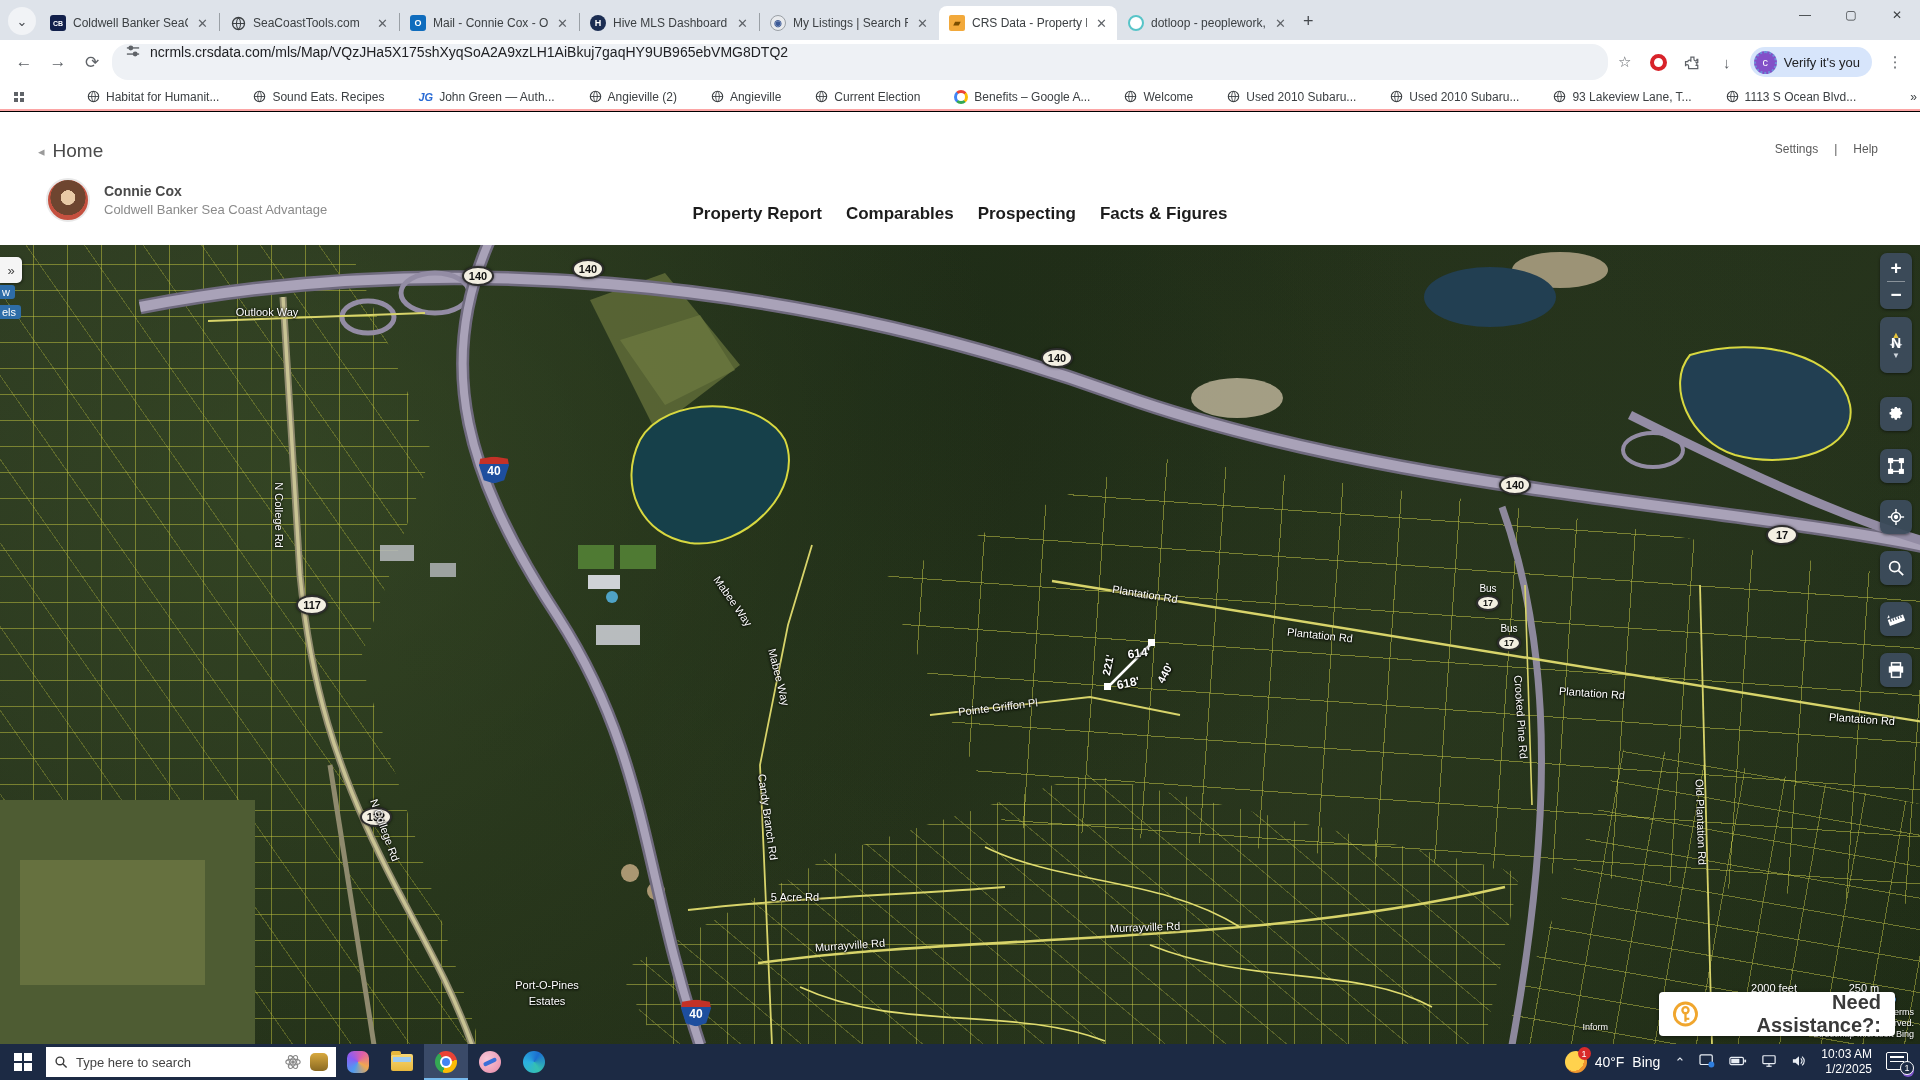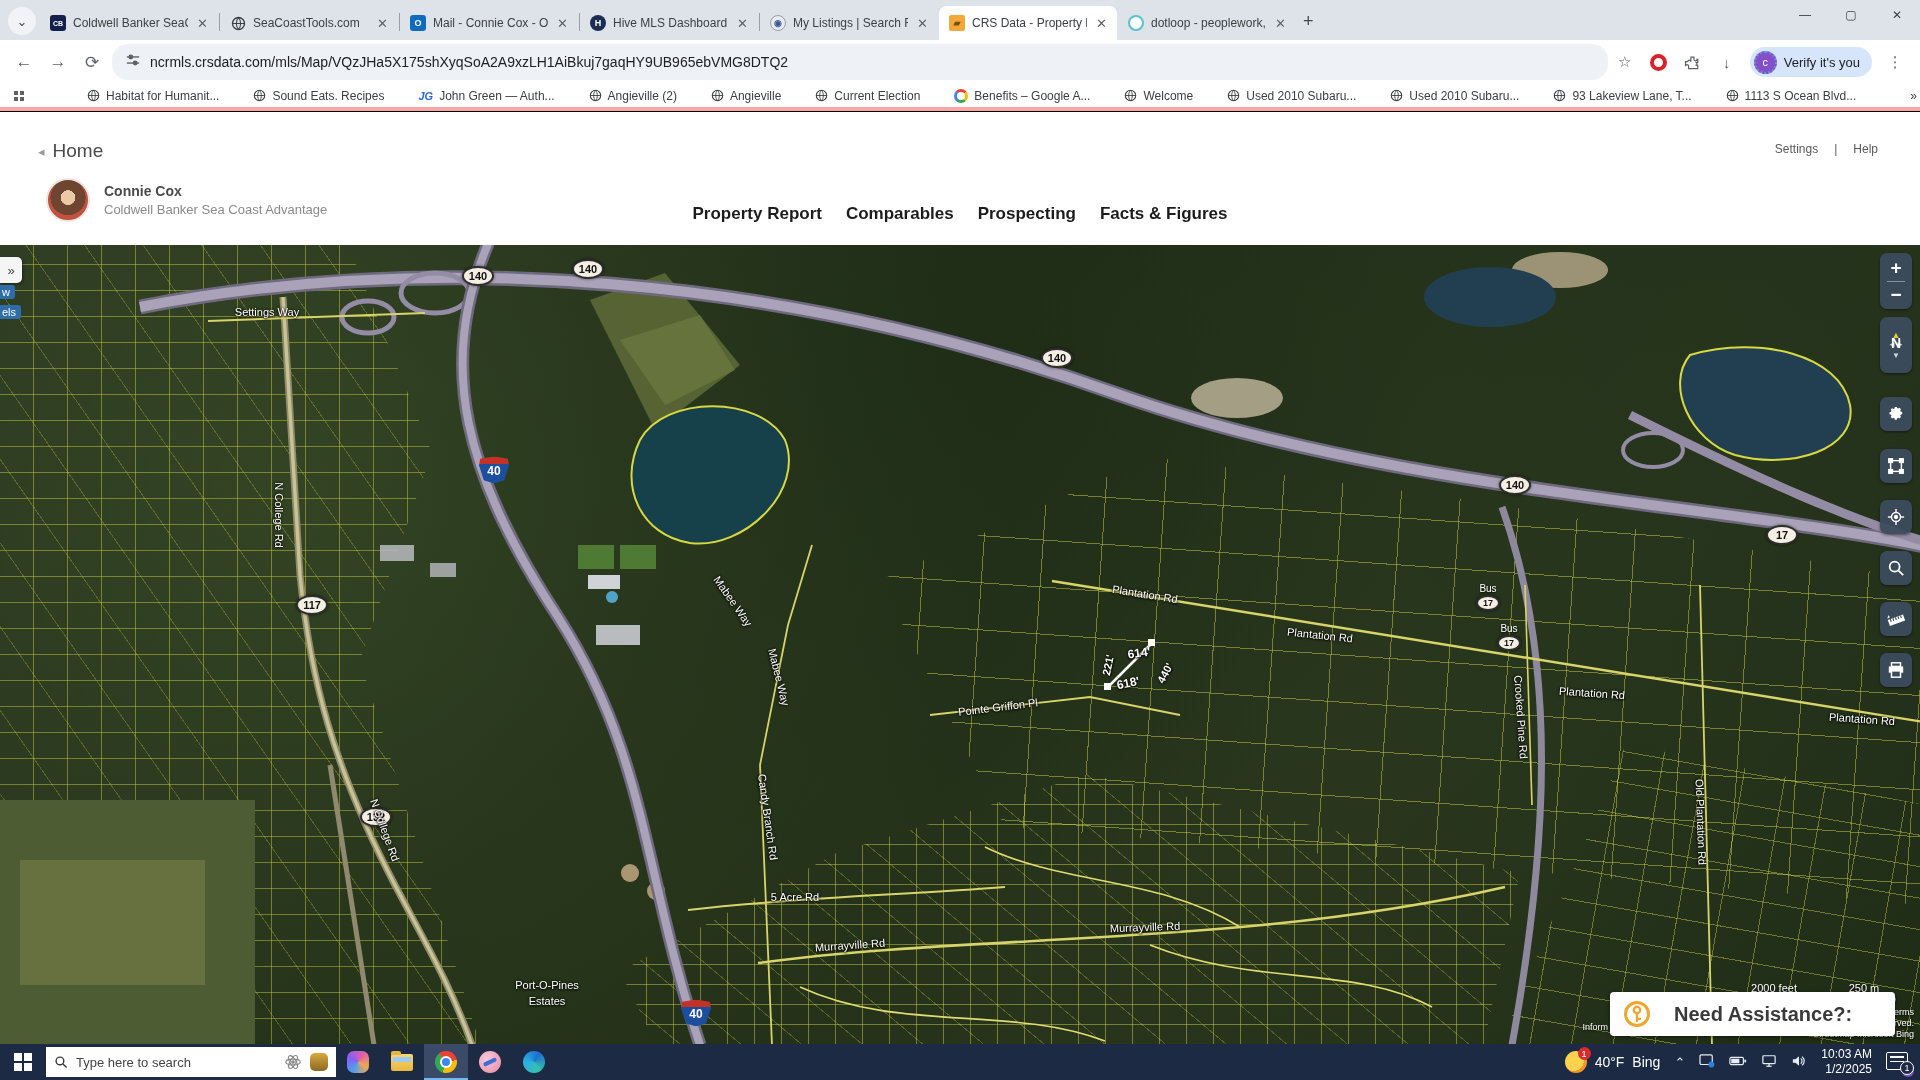--- a/index.html
+++ b/index.html
@@ -20,30 +20,30 @@
   .fav-hive { background:#1b2d52; border-radius:50%; }
   .fav-flex { background:#e8eaed; border:1px solid #9aa0a6; border-radius:50%; color:#3c5a96; font-size:9px; }
   .fav-crs { background:#f2a93b; border-radius:2px; color:#7a4d00; }
   .fav-dotloop { background:#fff; border:2px solid #57c4c8; border-radius:50%; }
   .newtab-btn { font-size:18px; color:#45494e; margin:0 0 8px 6px; }
   .win-controls { margin-left:auto; display:flex; align-self:flex-start; }
   .win-controls span { width:46px; height:30px; display:flex; align-items:center; justify-content:center; color:#3c4043; font-size:12px; }
 
   .toolbar { position:absolute; left:0; top:40px; width:1920px; height:44px; background:#fff; display:flex; align-items:center; padding:0 10px; gap:6px; }
   .navbtn { width:28px; height:28px; display:flex; align-items:center; justify-content:center; color:#5f6368; font-size:17px; }
-  .urlbar { flex:1; height:36px; background:#eef1f5; border-radius:16px; display:flex; align-items:center; padding:0 14px; gap:10px; max-width:1530px; }
+  .urlbar { flex:1; height:36px; background:#eef1f5; border-radius:16px; display:flex; padding:0 14px; gap:10px; max-width:1530px; }
   .urlbar .tune { color:#5f6368; }
   .url-text { color:#202124; font-size:14px; white-space:nowrap; overflow:hidden; }
   .toolbar-right { display:flex; align-items:center; gap:12px; padding-right:4px; }
   .ticon { width:22px; height:22px; display:flex; align-items:center; justify-content:center; color:#5f6368; font-size:15px; }
   .ext-red { width:17px; height:17px; border:4px solid #d8232a; border-radius:50%; }
   .verify-chip { height:30px; background:#d7e5fb; border-radius:15px; display:flex; align-items:center; gap:7px; padding:0 12px 0 4px; font-size:13px; color:#202124; }
   .verify-avatar { width:23px; height:23px; border-radius:50%; background:#8350c8; color:#fff; display:flex; align-items:center; justify-content:center; font-size:11px; border:2px dotted #6b8fd8; }
 
-  .bookmarks { position:absolute; left:0; top:84px; width:1920px; height:27px; background:#fff; border-bottom:4px solid #fca5a5; display:flex; align-items:center; padding:0 10px; gap:20px; font-size:12px; color:#3c4043; }
+  .bookmarks { position:absolute; left:0; top:84px; width:1920px; height:27px; background:#fff; border-bottom:2px solid #fca5a5; display:flex; align-items:center; padding:0 10px; gap:20px; font-size:12px; color:#3c4043; }
   .bm { display:flex; align-items:center; gap:6px; padding:2px 7px; white-space:nowrap; }
   .bm svg { flex:none; }
   .bm-appgrid { display:grid; grid-template-columns:4px 4px; grid-gap:2px; margin:0 8px 0 4px; }
   .bm-appgrid i { width:4px; height:4px; background:#5f6368; }
   .bm-sep { width:1px; height:16px; background:#dadce0; margin:0 4px; }
   .bm-spacer { flex:1; }
   .jg { color:#2a6bd4; font-weight:bold; font-size:11px; font-style:italic; }
   .gG { width:14px; height:14px; border-radius:50%; background:conic-gradient(from -45deg,#ea4335 0 25%,#fbbc05 0 50%,#34a853 0 75%,#4285f4 0 100%); position:relative; }
   .gG::after { content:""; position:absolute; inset:3px; background:#fff; border-radius:50%; }
 
@@ -118,21 +118,21 @@
   .compass .dn { color:#cfd6dd; font-size:8px; }
   .ctl { height:34px; }
 
   .watermark { position:absolute; left:8px; bottom:14px; font-size:30px; font-weight:bold; color:#101010; opacity:.82; letter-spacing:1px; }
   .scalebox { position:absolute; right:24px; bottom:42px; display:flex; gap:10px; align-items:flex-end; }
   .scale-item { display:flex; flex-direction:column; align-items:center; gap:3px; }
   .scale-item .lbl { color:#fff; font-size:11px; text-shadow:0 1px 2px #000; }
   .scale-item .bar { height:5px; background:#5aa0e0; border-radius:2px; box-shadow:0 0 2px #000; }
   .attrib { position:absolute; right:6px; bottom:4px; width:200px; color:#fff; font-size:9px; text-align:right; text-shadow:0 1px 2px #000; line-height:11px; }
   .attrib .frag { margin-left:6px; }
-  .assist { position:absolute; right:25px; bottom:8px; height:44px; width:285px; background:#fff; border-radius:4px; display:flex; align-items:center; gap:24px; padding:0 14px; box-shadow:0 1px 4px rgba(0,0,0,.5);text-align:right; }
+  .assist { position:absolute; right:25px; bottom:8px; height:44px; width:236px; background:#fff; border-radius:4px; display:flex; align-items:center; gap:12px; padding:0 14px; box-shadow:0 1px 4px rgba(0,0,0,.5);text-align:right; }
   .assist .txt { font-size:20px; font-weight:bold; color:#3a3a3a; }
   .measure { font-weight:bold; font-size:11px; color:#fff; }
   .frag-inform { position:absolute; right:312px; bottom:12px; color:#fff; font-size:9px; text-shadow:0 1px 2px #000; }
 
   
   .taskbar { position:absolute; left:0; top:1044px; width:1920px; height:36px; background:#1c2a44; display:flex; align-items:center; color:#fff; }
   .tb-start { width:46px; height:36px; display:flex; align-items:center; justify-content:center; }
   .winlogo { display:grid; grid-template-columns:8px 8px; grid-gap:2px; }
   .winlogo i { width:8px; height:8px; background:#fff; }
   .tb-search { width:290px; height:30px; background:#fff; display:flex; align-items:center; gap:8px; padding:10px 8px; color:#3a3a3a; }
@@ -448,21 +448,21 @@
     <div class="shield interstate" style="left:696px; top:768px;">40</div>
     <div class="buswrap" style="left:1488px; top:352px;">
         <span class="bustext">Bus</span>
         <span class="shield">17</span>
       </div>
     <div class="buswrap" style="left:1509px; top:392px;">
         <span class="bustext">Bus</span>
         <span class="shield">17</span>
       </div>
 
-    <span class="map-label" style="left:267px; top:67px;">Settings Way</span>
+    <span class="map-label" style="left:267px; top:67px;">Outlook Way</span>
     <span class="map-label" style="left:279px; top:270px; transform:translate(-50%,-50%) rotate(90deg);">N College Rd</span>
     <span class="map-label" style="left:385px; top:585px; transform:translate(-50%,-50%) rotate(70deg);">N College Rd</span>
     <span class="map-label" style="left:1145px; top:349px; transform:translate(-50%,-50%) rotate(9deg);">Plantation Rd</span>
     <span class="map-label" style="left:1320px; top:390px; transform:translate(-50%,-50%) rotate(6deg);">Plantation Rd</span>
     <span class="map-label" style="left:1592px; top:448px; transform:translate(-50%,-50%) rotate(4deg);">Plantation Rd</span>
     <span class="map-label" style="left:1862px; top:474px; transform:translate(-50%,-50%) rotate(4deg);">Plantation Rd</span>
     <span class="map-label" style="left:850px; top:700px; transform:translate(-50%,-50%) rotate(-4deg);">Murrayville Rd</span>
     <span class="map-label" style="left:1145px; top:682px; transform:translate(-50%,-50%) rotate(-2deg);">Murrayville Rd</span>
     <span class="map-label" style="left:795px; top:652px;">5 Acre Rd</span>
     <span class="map-label" style="left:768px; top:572px; transform:translate(-50%,-50%) rotate(82deg);">Candy Branch Rd</span>

